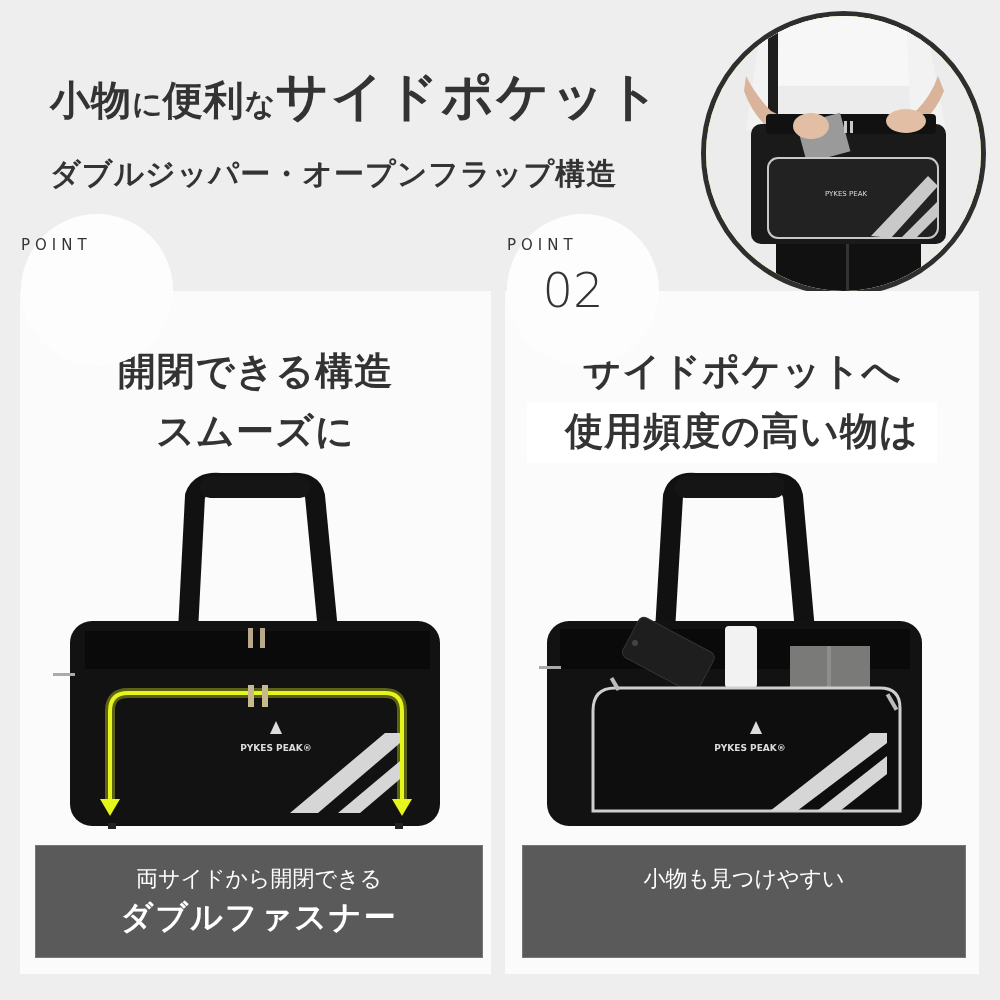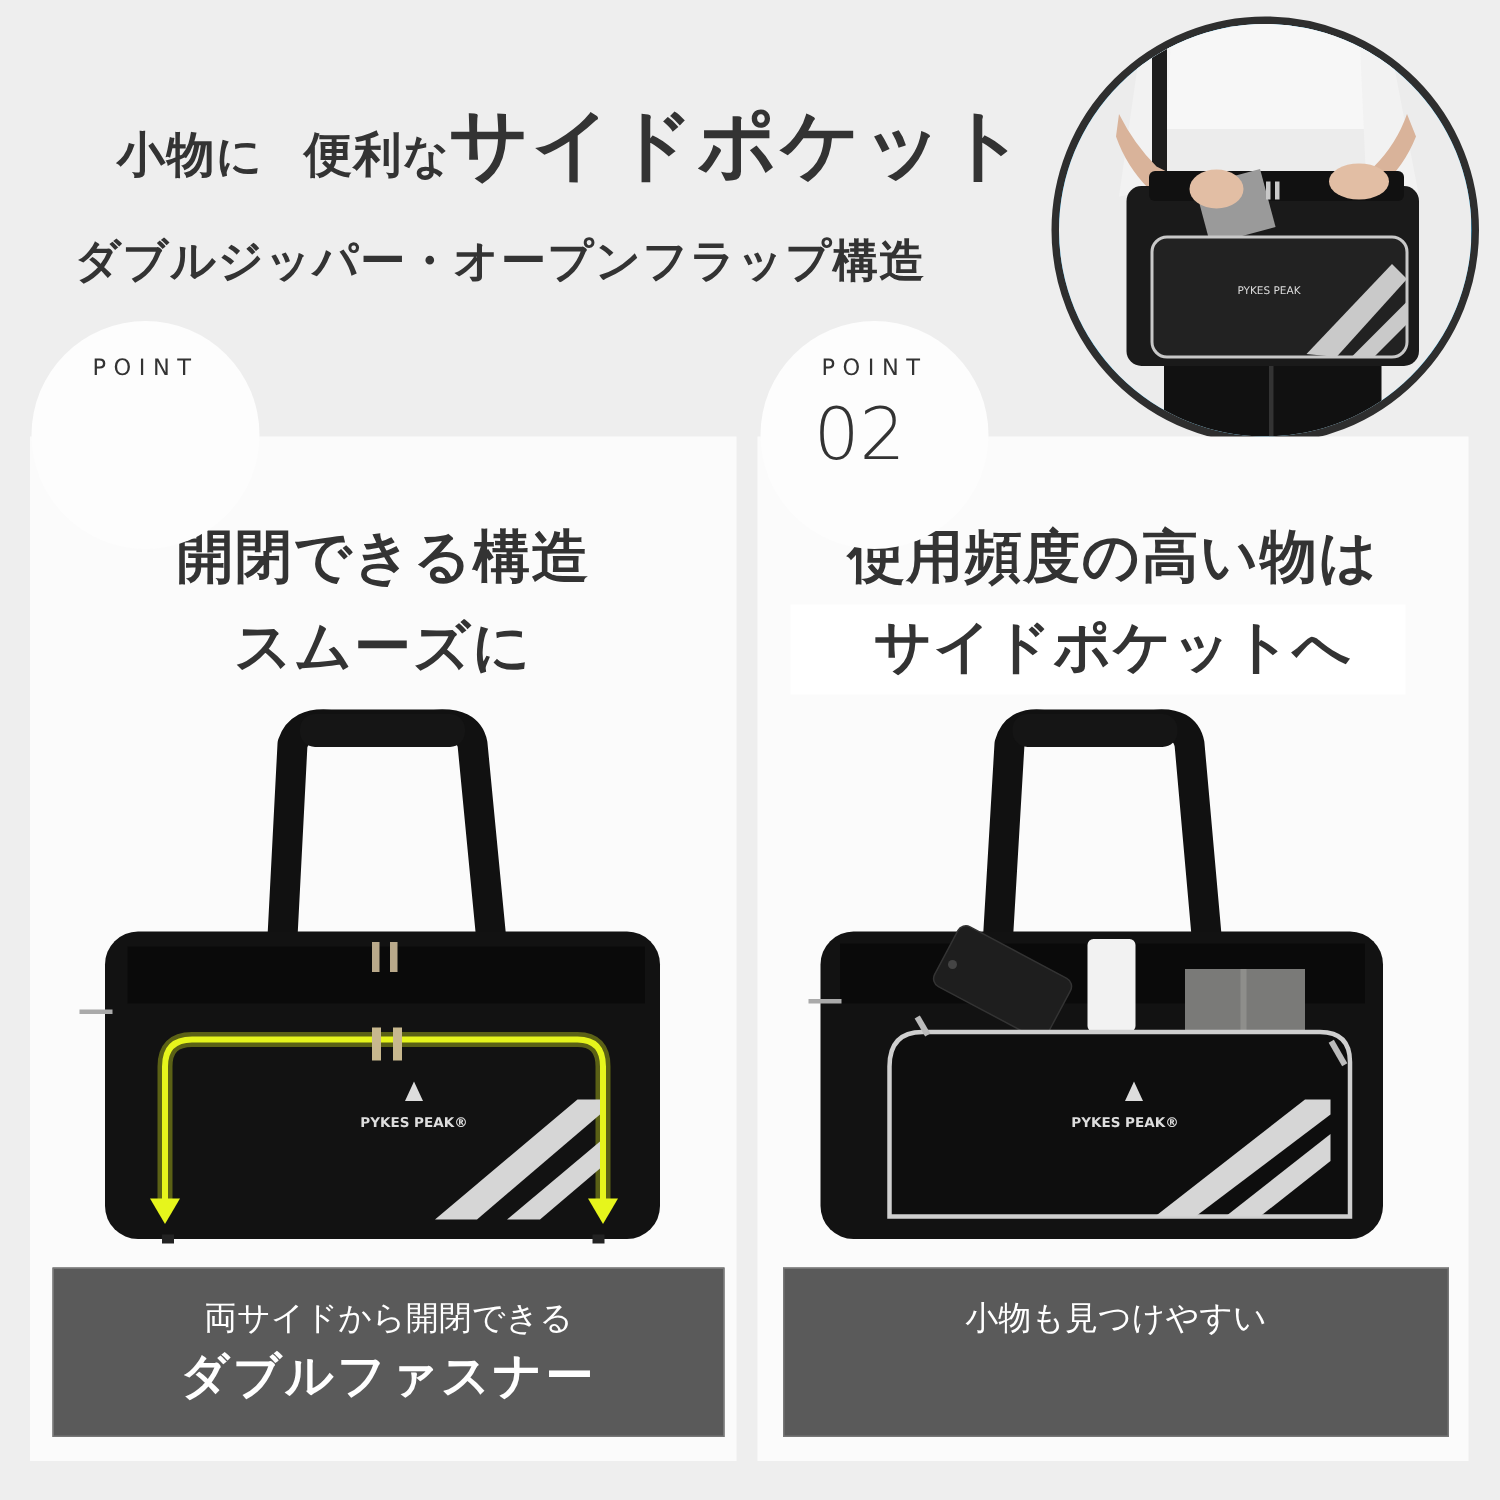--- a/index.html
+++ b/index.html
@@ -1,34 +1,34 @@
 <!DOCTYPE html>
 <html><head>
 <meta charset="utf-8">
 <style>
   html,body{margin:0;padding:0;}
   body{width:1000px;height:1000px;background:#eeeeee;position:relative;overflow:hidden;
        font-family:"DejaVu Sans","Liberation Sans",sans-serif;color:#333;}
   .headline{position:absolute;left:50px;top:62px;white-space:nowrap;color:#333;font-weight:bold;}
-  .headline .small{font-size:32px;letter-spacing:1px;margin-left:28px;}
+  .headline .small{font-size:40px;letter-spacing:1px;}
   .headline .tiny{font-size:30px;}
   .headline .big{font-size:52px;letter-spacing:2px;}
   .subhead{position:absolute;left:50px;top:154px;font-size:30px;font-weight:bold;color:#333;white-space:nowrap;letter-spacing:1px;}
 
   .hero{position:absolute;left:701px;top:11px;width:285px;height:285px;border-radius:50%;
-        border:5px solid #2e2e2e;overflow:hidden;background:#0ea5e9;box-sizing:border-box;}
+        border:5px solid #2e2e2e;overflow:hidden;background:#bef264;box-sizing:border-box;}
 
   .card{position:absolute;top:291px;height:683px;background:#fbfbfb;}
   .card1{left:20px;width:471px;}
   .card2{left:505px;width:474px;}
 
   .point{position:absolute;width:152px;height:152px;border-radius:50%;background:#fdfdfd;}
   .point1{left:21px;top:214px;}
   .point2{left:507px;top:214px;}
-  .point-label{position:absolute;left:0;top:22px;width:100%;text-align:center;font-size:15px;letter-spacing:5px;color:#333;}
+  .point-label{position:absolute;left:0;top:22px;width:100%;font-size:15px;letter-spacing:5px;color:#333;}
   .point-num{position:absolute;left:0;top:48px;width:100%;text-align:center;font-size:48px;font-weight:300;color:#333;
              font-family:"DejaVu Sans",sans-serif;}
   .point1 .point-num{left:-12px;}
   .point2 .point-num{left:-10px;}
 
   .card-title{position:absolute;left:0;width:100%;text-align:center;font-weight:bold;font-size:38px;line-height:60px;color:#333;letter-spacing:1px;}
   .card1 .card-title{top:50px;}
   .card2 .card-title{top:50px;}
   .card2 .title-band{position:absolute;left:22px;top:112px;width:410px;height:60px;background:#ffffff;}
 
@@ -122,22 +122,22 @@
   </div>
   <div class="label-box">
     <div class="label-sub">両サイドから開閉できる</div>
     <div class="label-main">ダブルファスナー</div>
   </div>
 </div>
 
 <div class="card card2">
   <div class="title-band"></div>
   <div class="card-title">
+    <div style="position:relative">サイドポケットへ</div>
     <div>使用頻度の高い物は</div>
-    <div style="position:relative">サイドポケットへ</div>
   </div>
   <div class="photo">
     <svg width="410" height="360" viewBox="0 0 410 360">
 
       <path d="M130 160 L138 25 Q142 10 160 12 L235 12 Q255 10 258 25 L270 160" fill="none" stroke="#111" stroke-width="20" stroke-linejoin="round"></path>
       <rect x="140" y="5" width="110" height="22" rx="10" fill="#151515"></rect>
 
       <rect x="12" y="150" width="375" height="205" rx="22" fill="#121212"></rect>
       <rect x="25" y="158" width="350" height="40" fill="#0a0a0a"></rect>
 

